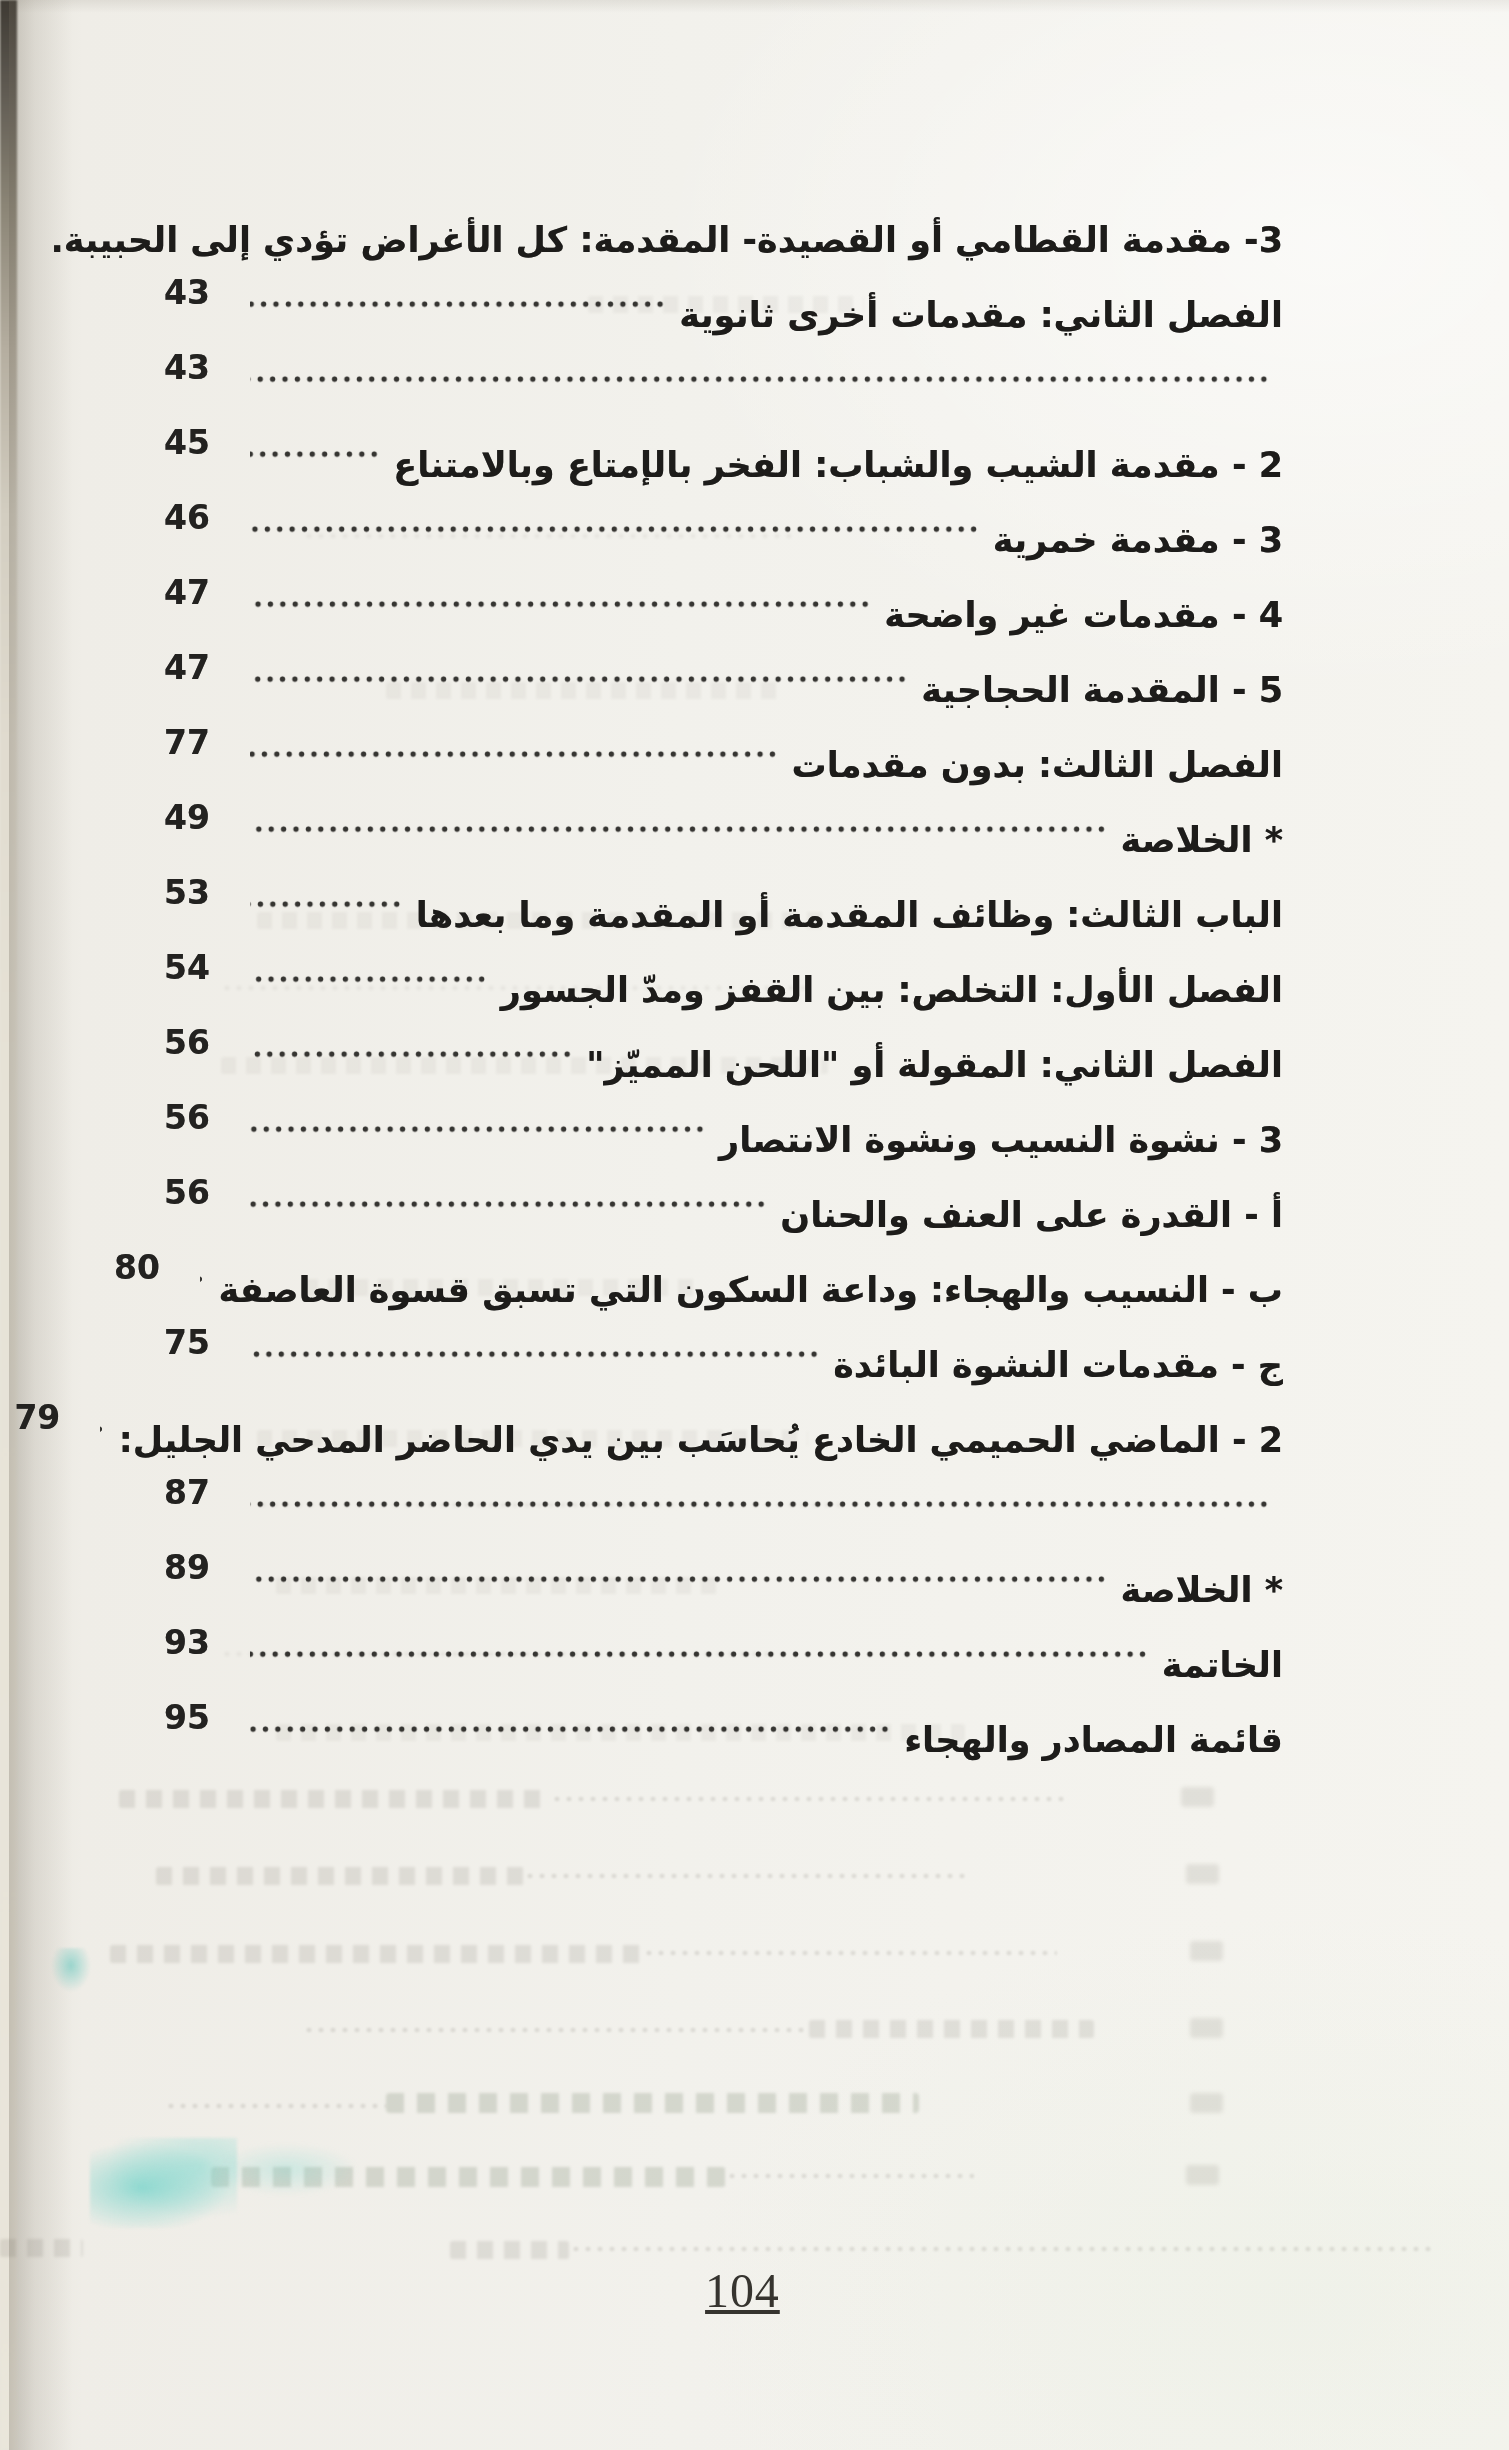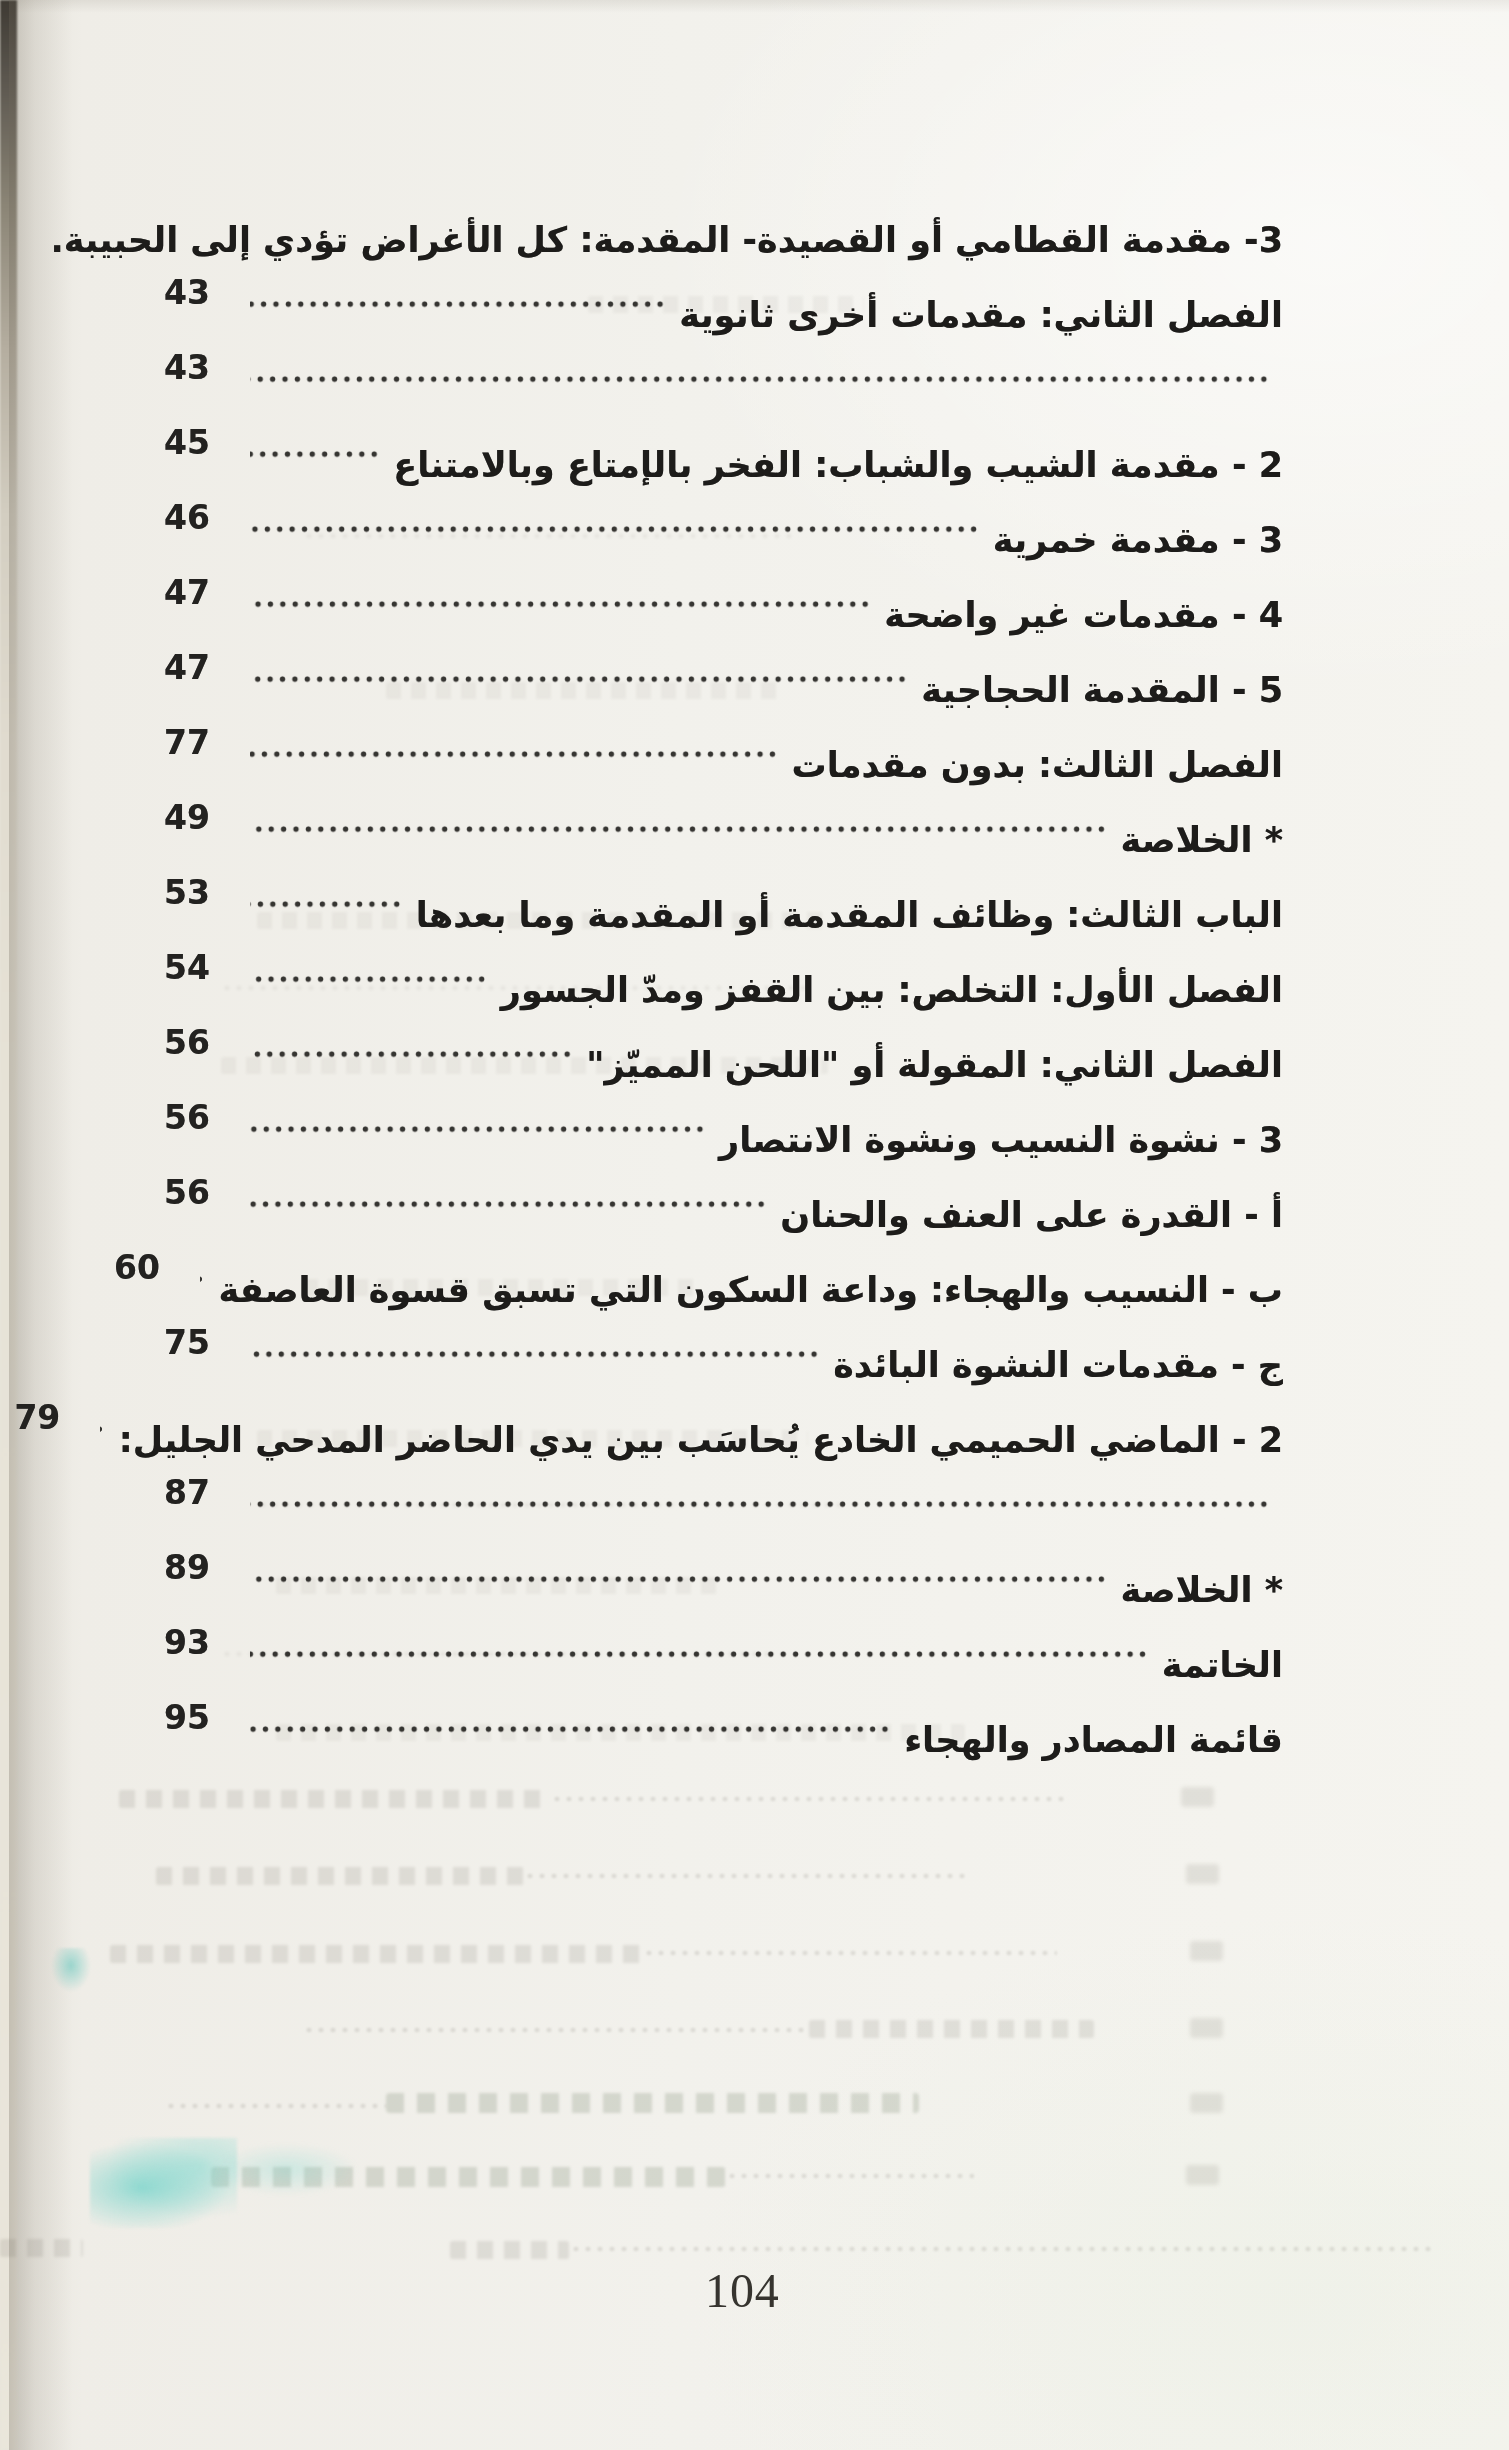--- a/index.html
+++ b/index.html
@@ -44,21 +44,21 @@
   .leader.no-dots{background:none;}
   .pagenum{
     flex:0 0 auto;direction:ltr;min-width:44px;text-align:right;
     font-weight:700;font-size:33px;color:#232220;
     text-shadow:0 0 0.6px rgba(20,20,20,.5);
   }
   
   .folio{
     position:absolute;top:2263px;left:49.2%;transform:translateX(-50%);
     font-family:"Liberation Serif","DejaVu Serif",serif;
-    font-size:48px;color:#36342f;letter-spacing:0.9px;
+    font-size:48px;color:#36342f;letter-spacing:0.9px;text-decoration:underline;
   }
   
   .gh{position:absolute;pointer-events:none;border-radius:2.8px;}
   .gh.w{height:16.5px;opacity:.08;filter:blur(1.8px);
     background:repeating-linear-gradient(90deg, rgba(105,100,88,.85) 0 14.7px, rgba(0,0,0,0) 14.7px 25px);}
   .gh.d{height:6.4px;opacity:.09;filter:blur(1.4px);
     background-image:radial-gradient(circle, rgba(105,100,88,.9) 2.2px, rgba(0,0,0,0) 2.8px);
     background-size:12px 6.4px;background-repeat:repeat-x;}
   .gh.W{height:17.5px;opacity:.16;filter:blur(1.8px);
     background:repeating-linear-gradient(90deg, rgba(100,95,84,.85) 0 15.6px, rgba(0,0,0,0) 15.6px 27px);}
@@ -205,21 +205,21 @@
 
   <div class="entry">
     <span class="title">أ - القدرة على العنف والحنان</span>
     <span class="leader"></span>
     <span class="pagenum">56</span>
   </div>
 
   <div class="entry">
     <span class="title">ب - النسيب والهجاء: وداعة السكون التي تسبق قسوة العاصفة</span>
     <span class="leader"></span>
-    <span class="pagenum">60</span>
+    <span class="pagenum">80</span>
   </div>
 
   <div class="entry">
     <span class="title">ج - مقدمات النشوة البائدة</span>
     <span class="leader"></span>
     <span class="pagenum">75</span>
   </div>
 
   <div class="entry">
     <span class="title">2 - الماضي الحميمي الخادع يُحاسَب بين يدي الحاضر المدحي الجليل:</span>

